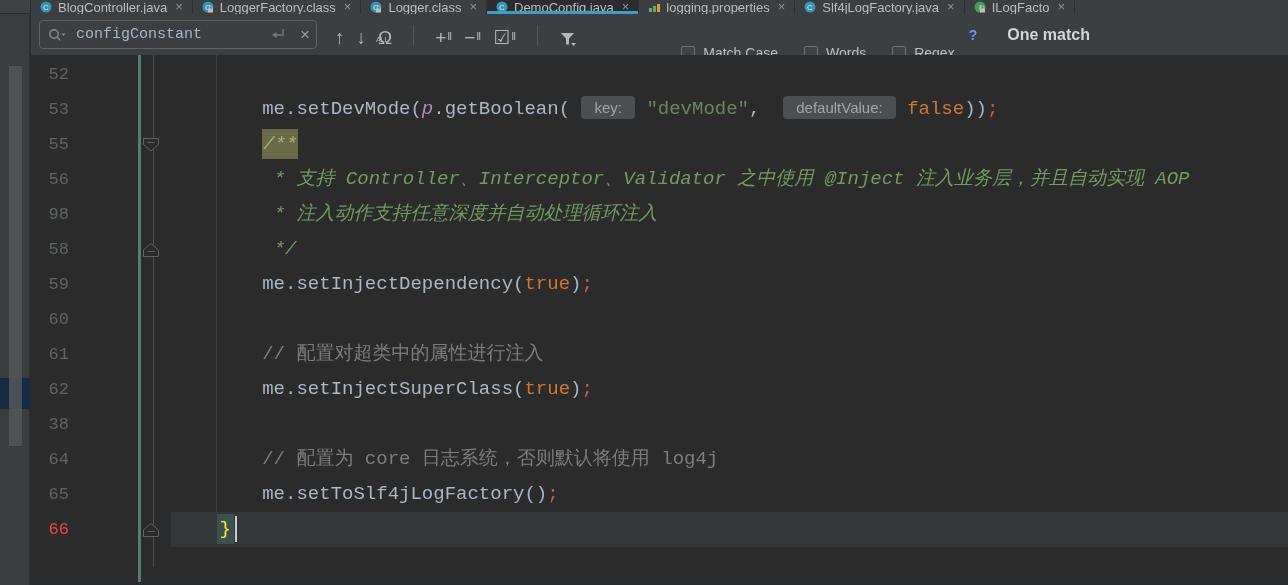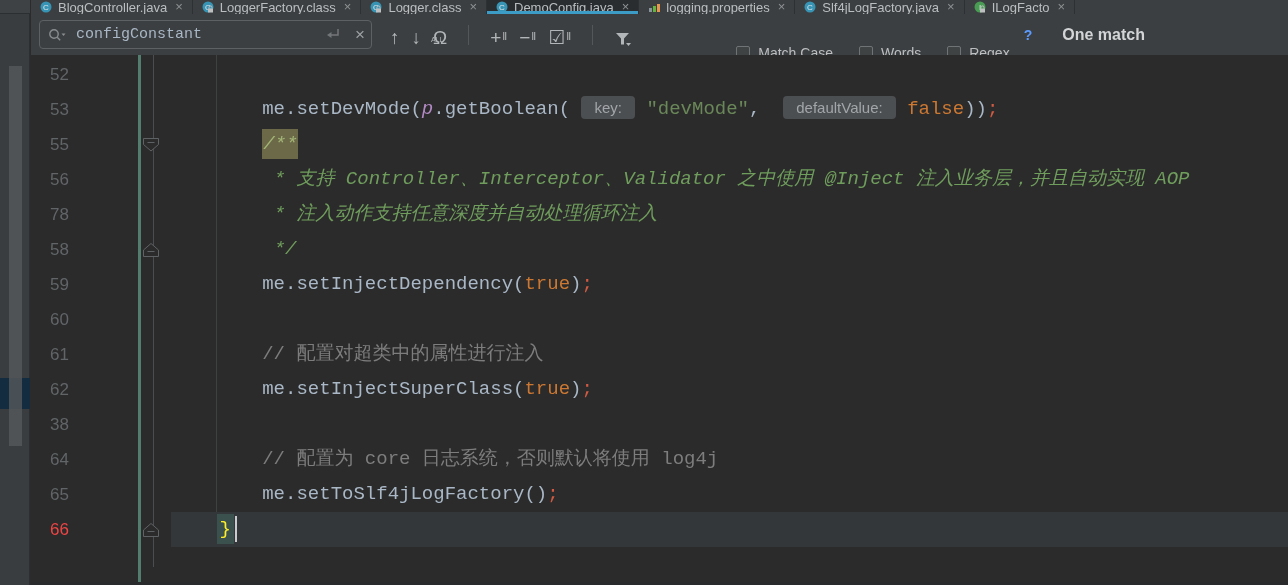--- a/index.html
+++ b/index.html
@@ -21,21 +21,21 @@
   .tab{position:relative;display:flex;align-items:center;gap:6px;padding:0 9px 0 9px;
        border-right:1px solid #2e3133;color:#bbbec0;font-size:13px;white-space:nowrap;cursor:pointer;}
   .tab.active{background:#2a2d2f;}
   .tab.active .underline{position:absolute;left:0;right:0;bottom:0;height:3px;background:#3c9cc6;}
   .tab .close{color:#8f9294;font-size:13px;line-height:10px;margin-left:2px;}
   .tab .ticon{position:relative;width:12px;height:12px;flex:none;}
   .tab .ticon svg{position:absolute;left:0;top:0;}
 
   
   .find-bar{height:41px;background:#3c3f41;display:flex;align-items:center;padding-left:8px;color:#b7babc;}
-  .search-field{position:relative;width:333px;height:29px;border:1px solid #5e6163;border-radius:4px;
+  .search-field{position:relative;width:278px;height:29px;border:1px solid #5e6163;border-radius:4px;
                 background:#3c3f41;display:flex;align-items:center;padding:0 6px 0 8px;}
   .search-field input{flex:1;background:transparent;border:none;outline:none;color:#a9b7c6;
                 font-family:"Liberation Mono","DejaVu Sans Mono",monospace;font-size:15px;min-width:0;}
   .sf-icon{flex:none;color:#8a8d8f;display:flex;align-items:center;}
   .mag{margin-right:8px;}
   .enter-ic{margin-right:14px;color:#737678;}
   .clear-ic{color:#9da0a2;font-size:17px;line-height:14px;cursor:pointer;}
   .fb-btn{position:relative;flex:none;color:#b3b6b8;cursor:pointer;display:flex;align-items:flex-end;
           font-size:19px;line-height:19px;height:24px;}
   .fb-btn .sub{font-size:10px;color:#b3b6b8;margin-left:1px;margin-bottom:1px;}
@@ -50,21 +50,21 @@
 
   
   .editor{position:relative;height:530px;background:#2b2b2b;overflow:hidden;padding-top:2px;}
   .guide{position:absolute;z-index:0;}
   .vcs-bar{left:107px;top:0;bottom:0;width:3px;background:#527d6f;}
   .fold-guide{left:122px;top:0;height:512px;width:1px;background:#4b4e50;}
   .indent-guide{left:185px;top:0;height:492px;width:1px;background:#3e4142;}
   .bottom-edge{left:0;right:0;bottom:0;height:3px;background:#282a2c;}
 
   .line{position:relative;z-index:1;display:flex;height:35px;align-items:center;}
-  .ln{flex:none;width:38px;text-align:right;color:#616568;font-family:Liberation Sans, sans-serif;font-size:17px;}
+  .ln{flex:none;width:38px;text-align:right;color:#616568;font-family:Liberation Mono, monospace;font-size:17px;}
   .line.current .ln{color:#ef4444;}
   .gutter{flex:none;width:102px;height:35px;position:relative;}
   .fold-marker{position:absolute;left:73px;top:10px;width:18px;height:16px;cursor:pointer;}
   .code{flex:1;white-space:pre;overflow:hidden;font-family:"Liberation Mono","DejaVu Sans Mono",monospace;
         font-size:19px;color:#a9b7c6;height:35px;line-height:35px;}
   .line.current .code{background:#343739;}
 
   .s-plain{color:#a9b7c6;margin-top:19px;}
   .s-string{color:#6a8759;}
   .s-keyword{color:#cc7832;}
@@ -270,21 +270,21 @@
                 </svg></span>
             </span>
             <span class="code"><span class="s-plain">        </span><span class="s-docbox">/**</span></span>
           </div>
           <div class="line">
             <span class="ln">56</span>
             <span class="gutter"></span>
             <span class="code"><span class="s-plain">         </span><span class="s-doc">* 支持 Controller、Interceptor、Validator 之中使用 @Inject 注入业务层，并且自动实现 AOP</span></span>
           </div>
           <div class="line">
-            <span class="ln">78</span>
+            <span class="ln">98</span>
             <span class="gutter"></span>
             <span class="code"><span class="s-plain">         </span><span class="s-doc">* 注入动作支持任意深度并自动处理循环注入</span></span>
           </div>
           <div class="line">
             <span class="ln">58</span>
             <span class="gutter">
               <span class="fold-marker"><svg width="18" height="16">
                   <path d="M1.5 14.5 V8 L9 1.5 L16.5 8 V14.5 Z" fill="#2b2b2b" stroke="#5f6265"></path>
                   <line x1="5.5" y1="9.5" x2="12.5" y2="9.5" stroke="#5f6265"></line>
                 </svg></span>

